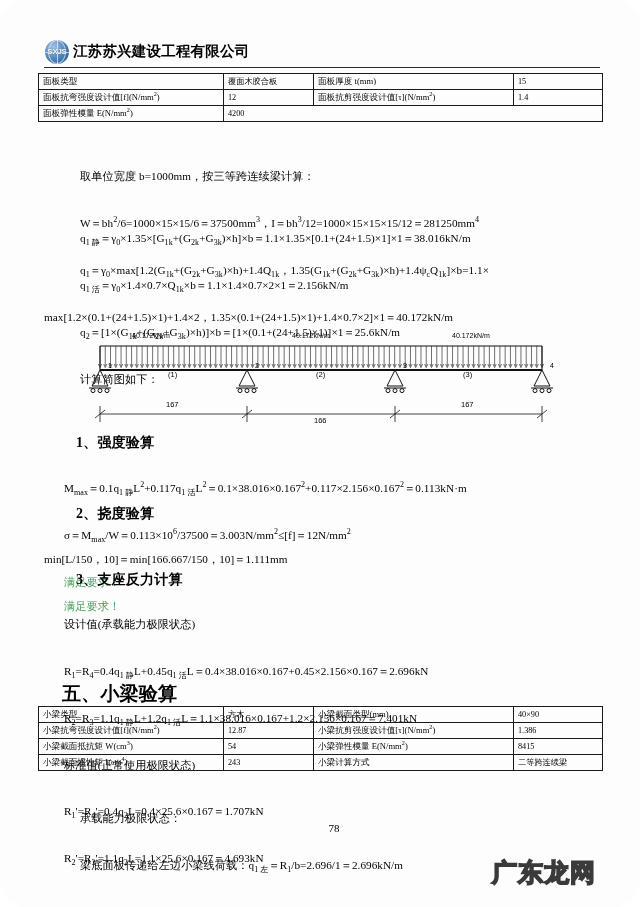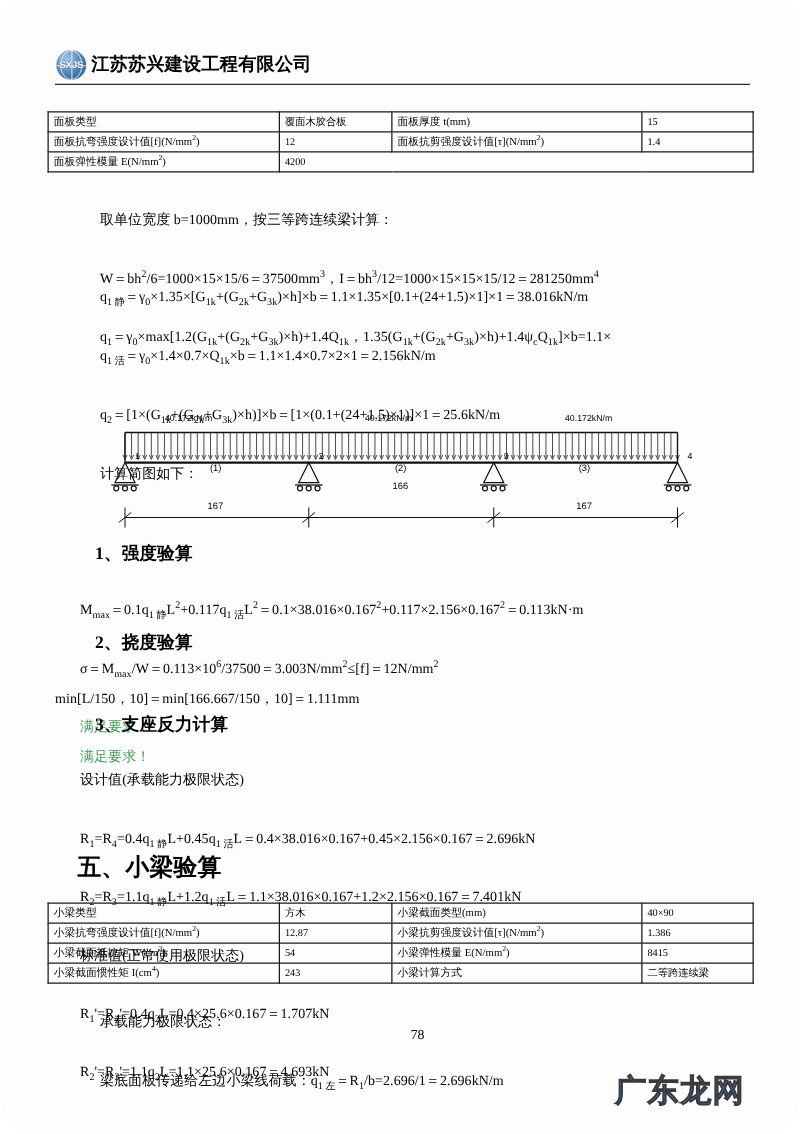--- a/index.html
+++ b/index.html
@@ -98,21 +98,20 @@
     letter-spacing: .1px;
   }
 
   
   table.spec {
     position: absolute;
     border-collapse: collapse;
     table-layout: fixed;
     font-size: 8.6px;
     line-height: 1.1;
-    margin-top: 16px;
   }
   table.spec td {
     border: 1px solid #1a1a1a;
     padding: 2px 3px 2px 4px;
     vertical-align: middle;
     height: 16px;
     box-sizing: border-box;
     overflow: hidden;
     white-space: nowrap;
   }
@@ -194,21 +193,21 @@
     text-align: center;
     font-size: 11px;
     padding-left: 28px;
   }
   .watermark {
     position: absolute;
     left: 492px;
     top: 856px;
     font-family: "DejaVu Sans", sans-serif;
     font-size: 25px;
-    font-weight: normal;
+    font-weight: bold;
     letter-spacing: 1px;
     color: #3b82f6;
     -webkit-text-stroke: 1.6px #3a3a3a;
     text-stroke: 1.6px #3a3a3a;
     white-space: nowrap;
   }
 </style>
 </head>
 <body>
 
@@ -247,20 +246,21 @@
         <td class="lbl">面板弹性模量 E(N/mm<sup>2</sup>)</td>
         <td class="val" colspan="3">4200</td>
       </tr>
     </tbody>
   </table>
 
   <div class="body-text formulas-1">
     <span class="indent1">取单位宽度 b=1000mm，按三等跨连续梁计算：</span>
     <span class="indent1">W＝bh<sup>2</sup>/6=1000×15×15/6＝37500mm<sup>3</sup>，I＝bh<sup>3</sup>/12=1000×15×15×15/12＝281250mm<sup>4</sup></span>
     <span class="indent1">q<sub>1</sub>＝γ<sub>0</sub>×max[1.2(G<sub>1k</sub>+(G<sub>2k</sub>+G<sub>3k</sub>)×h)+1.4Q<sub>1k</sub>，1.35(G<sub>1k</sub>+(G<sub>2k</sub>+G<sub>3k</sub>)×h)+1.4ψ<sub>c</sub>Q<sub>1k</sub>]×b=1.1×</span>
+    <span class="noind">max[1.2×(0.1+(24+1.5)×1)+1.4×2，1.35×(0.1+(24+1.5)×1)+1.4×0.7×2]×1＝40.172kN/m</span>
   </div>
 
   <div class="body-text formulas-2">
     <span class="indent1">q<sub>1 静</sub>＝γ<sub>0</sub>×1.35×[G<sub>1k</sub>+(G<sub>2k</sub>+G<sub>3k</sub>)×h]×b＝1.1×1.35×[0.1+(24+1.5)×1]×1＝38.016kN/m</span>
     <span class="indent1">q<sub>1 活</sub>＝γ<sub>0</sub>×1.4×0.7×Q<sub>1k</sub>×b＝1.1×1.4×0.7×2×1＝2.156kN/m</span>
     <span class="indent1">q<sub>2</sub>＝[1×(G<sub>1k</sub>+(G<sub>2k</sub>+G<sub>3k</sub>)×h)]×b＝[1×(0.1+(24+1.5)×1)]×1＝25.6kN/m</span>
     <span class="indent1">计算简图如下：</span>
   </div>
 
   <div id="beam-diagram">
@@ -493,21 +493,21 @@
     <div class="node-num" style="left:48px;  top:30px;">1</div>
     <div class="node-num" style="left:195px; top:30px;">2</div>
     <div class="node-num" style="left:343px; top:30px;">3</div>
     <div class="node-num" style="left:490px; top:30px;">4</div>
 
     <div class="span-label" style="left:108px; top:38px;">(1)</div>
     <div class="span-label" style="left:256px; top:38px;">(2)</div>
     <div class="span-label" style="left:403px; top:38px;">(3)</div>
 
     <div class="dim-label" style="left:106px; top:68px;">167</div>
-    <div class="dim-label" style="left:254px; top:52px;">166</div>
+    <div class="dim-label" style="left:254px; top:84px;">166</div>
     <div class="dim-label" style="left:401px; top:68px;">167</div>
   </div>
 
   <div class="sec-head s1">1、强度验算</div>
   <div class="body-text s1-body">
     <span class="indent2">M<sub>max</sub>＝0.1q<sub>1 静</sub>L<sup>2</sup>+0.117q<sub>1 活</sub>L<sup>2</sup>＝0.1×38.016×0.167<sup>2</sup>+0.117×2.156×0.167<sup>2</sup>＝0.113kN·m</span>
     <span class="indent2">σ＝M<sub>max</sub>/W＝0.113×10<sup>6</sup>/37500＝3.003N/mm<sup>2</sup>≤[f]＝12N/mm<sup>2</sup></span>
     <span class="indent2 ok-text">满足要求！</span>
   </div>
 

